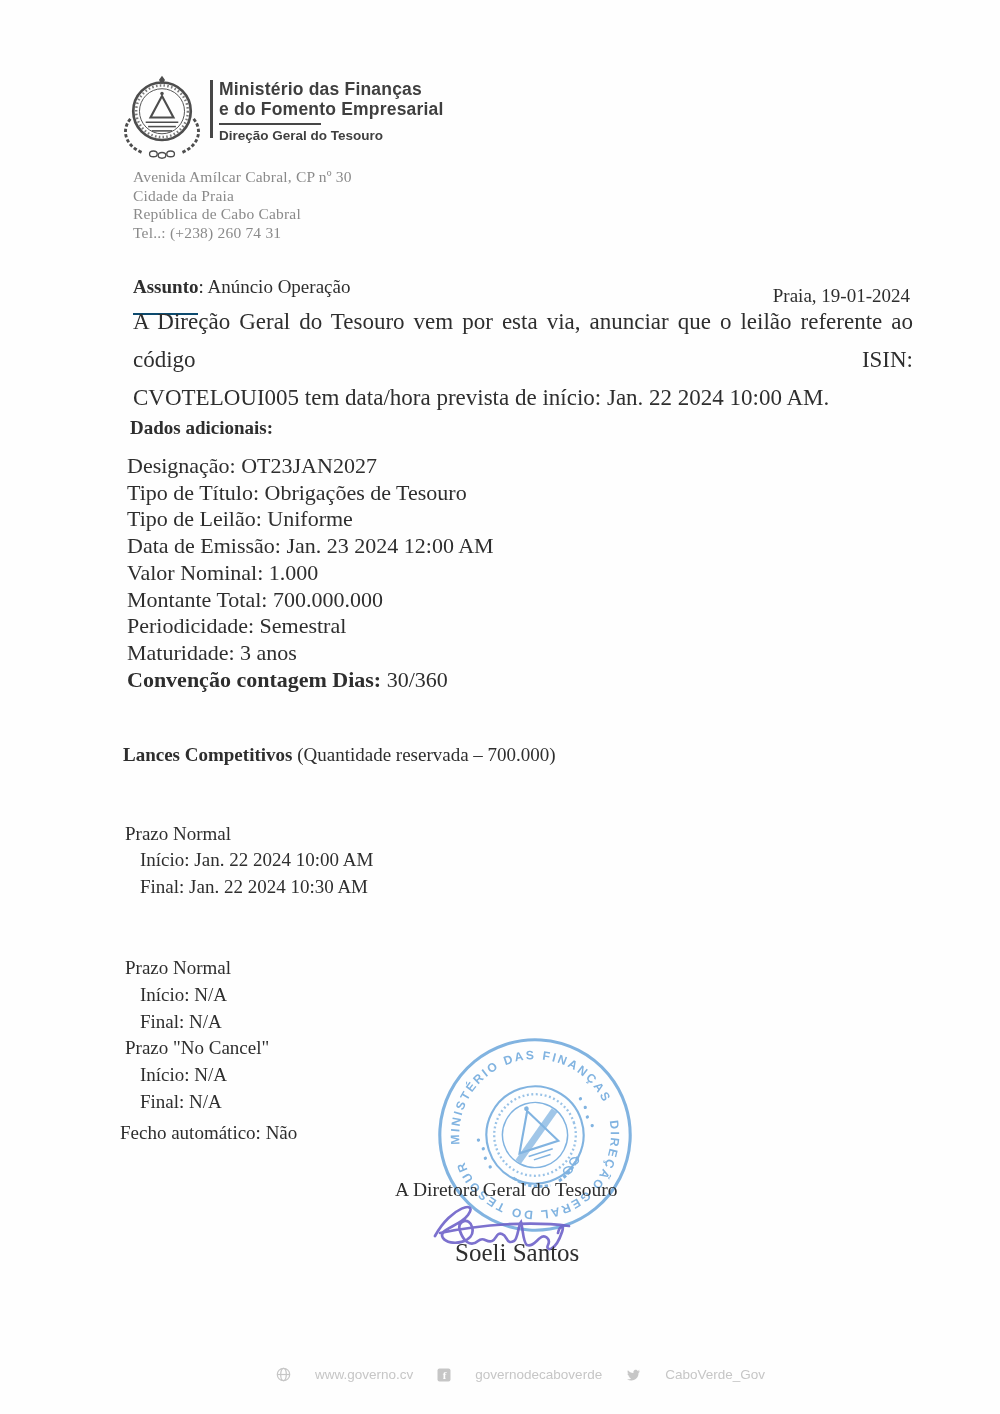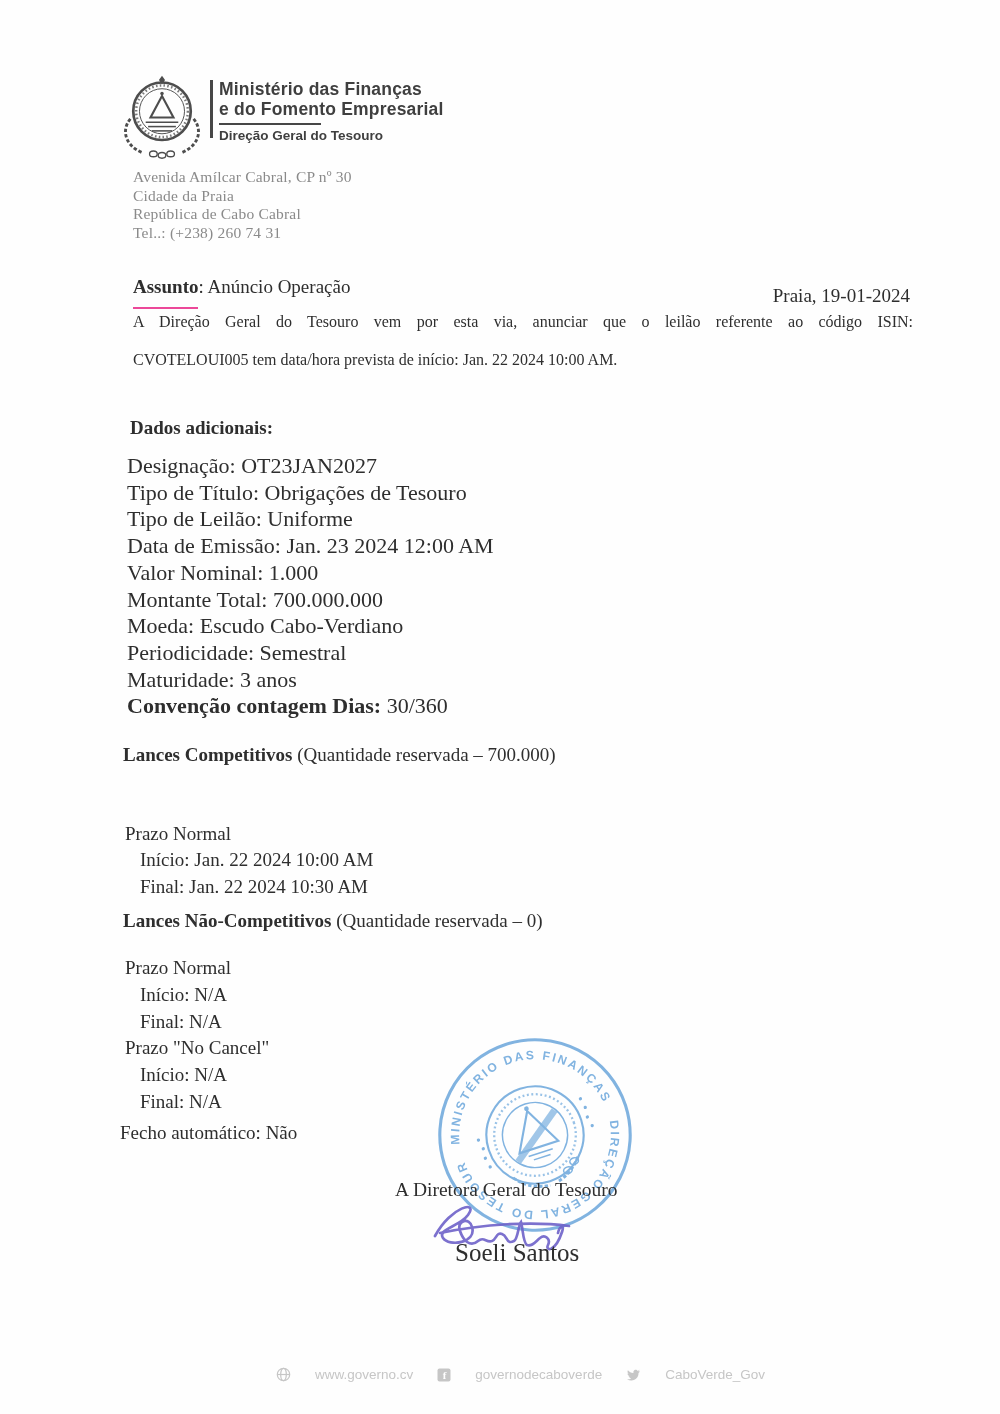--- a/index.html
+++ b/index.html
@@ -15,24 +15,24 @@
   .crest{position:absolute;left:116px;top:74px;}
   .hdr-bar{position:absolute;left:210px;top:80px;width:3px;height:58px;background:#474747;}
   .hdr-text{position:absolute;left:219px;top:80px;font-family:"Liberation Sans",sans-serif;color:#3f3f3f;}
   .hdr-text .m1,.hdr-text .m2{font-size:17.5px;font-weight:bold;line-height:19.5px;letter-spacing:.2px;}
   .hdr-rule{width:102px;height:2px;background:#474747;margin:4px 0 3px 0;}
   .hdr-text .dept{font-size:13.5px;line-height:15px;font-weight:600;}
   
   .address{position:absolute;left:133px;top:168px;font-size:15.5px;line-height:18.6px;color:#8a8a8a;letter-spacing:.2px;}
   
   .subject{position:absolute;left:133px;top:276px;width:779px;font-size:19px;}
-  .subject .lbl{font-weight:bold;border-bottom:2px solid #ec4899;padding-bottom:10px;}
+  .subject .lbl{font-weight:bold;border-bottom:2px solid #0c4a6e;padding-bottom:16px;}
   .subject .date{position:absolute;right:2px;top:9px;font-weight:normal;}
   
-  .bodypar{position:absolute;left:133px;top:303px;width:780px;font-size:16px;line-height:38px;}
+  .bodypar{position:absolute;left:133px;top:303px;width:780px;font-size:23px;line-height:38px;}
   .bodypar .l1{text-align:justify;text-align-last:justify;}
   
   .h-bold{font-weight:bold;}
   .sec-title{position:absolute;font-size:19px;}
   .row{position:absolute;font-size:19px;text-align:right;}
   .items{position:absolute;left:127px;top:453px;font-size:22px;line-height:26.7px;}
   
   .stamp{position:absolute;left:433px;top:1033px;opacity:.85;}
   .sig-title{position:absolute;left:395px;top:1179px;font-size:19.5px;}
   .sig-scribble{position:absolute;left:425px;top:1196px;}
@@ -92,32 +92,30 @@
 
   <div class="sec-title h-bold" style="left:130px;top:417px;">Dados adicionais:</div>
 
   <div class="items">
     <div>Designação: OT23JAN2027</div>
     <div>Tipo de Título: Obrigações de Tesouro</div>
     <div>Tipo de Leilão: Uniforme</div>
     <div>Data de Emissão: Jan. 23 2024 12:00 AM</div>
     <div>Valor Nominal: 1.000</div>
     <div>Montante Total: 700.000.000</div>
-    <div>Moeda: Escudo Cabo-Verdiano</div>
     <div>Periodicidade: Semestral</div>
     <div>Maturidade: 3 anos</div>
     <div><span class="h-bold">Convenção contagem Dias:</span><span> 30/360</span></div>
   </div>
 
   <div class="sec-title" style="left:123px;top:744px;"><span class="h-bold">Lances Competitivos</span><span> (Quantidade reservada – 700.000)</span></div>
   <div class="row" style="left:125px;top:823px;">Prazo Normal</div>
   <div class="row" style="left:140px;top:849px;">Início: Jan. 22 2024 10:00 AM</div>
   <div class="row" style="left:140px;top:876px;">Final: Jan. 22 2024 10:30 AM</div>
 
-  <div class="sec-title" style="left:123px;top:910px;"><span class="h-bold">Lances Não-Competitivos</span><span> (Quantidade reservada – 0)</span></div>
   <div class="row" style="left:125px;top:957px;">Prazo Normal</div>
   <div class="row" style="left:140px;top:984px;">Início: N/A</div>
   <div class="row" style="left:140px;top:1011px;">Final: N/A</div>
   <div class="row" style="left:125px;top:1037px;">Prazo "No Cancel"</div>
   <div class="row" style="left:140px;top:1064px;">Início: N/A</div>
   <div class="row" style="left:140px;top:1091px;">Final: N/A</div>
 
   <div class="row" style="left:120px;top:1122px;">Fecho automático: Não</div>
 
   <svg class="stamp" width="204" height="204" viewBox="0 0 210 210">

